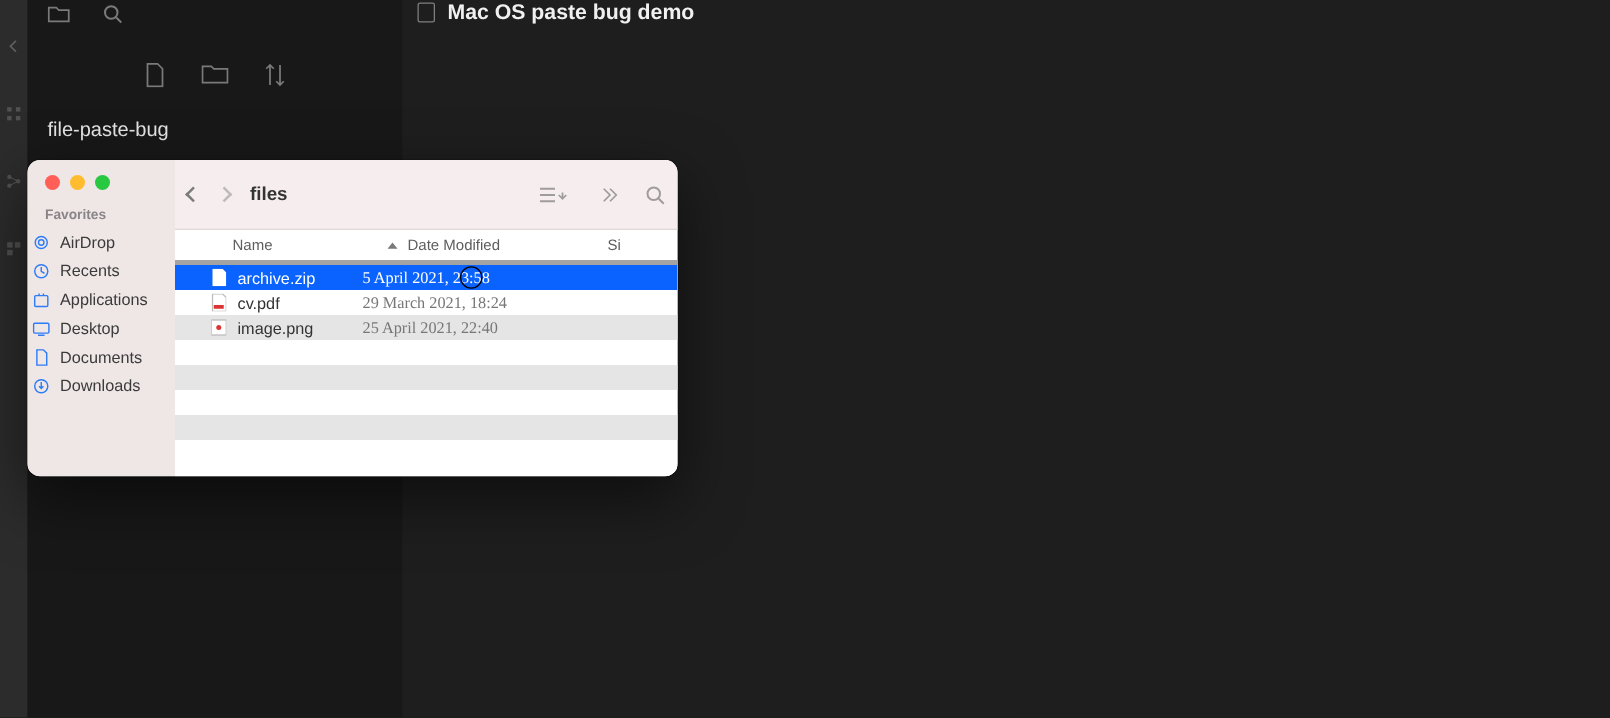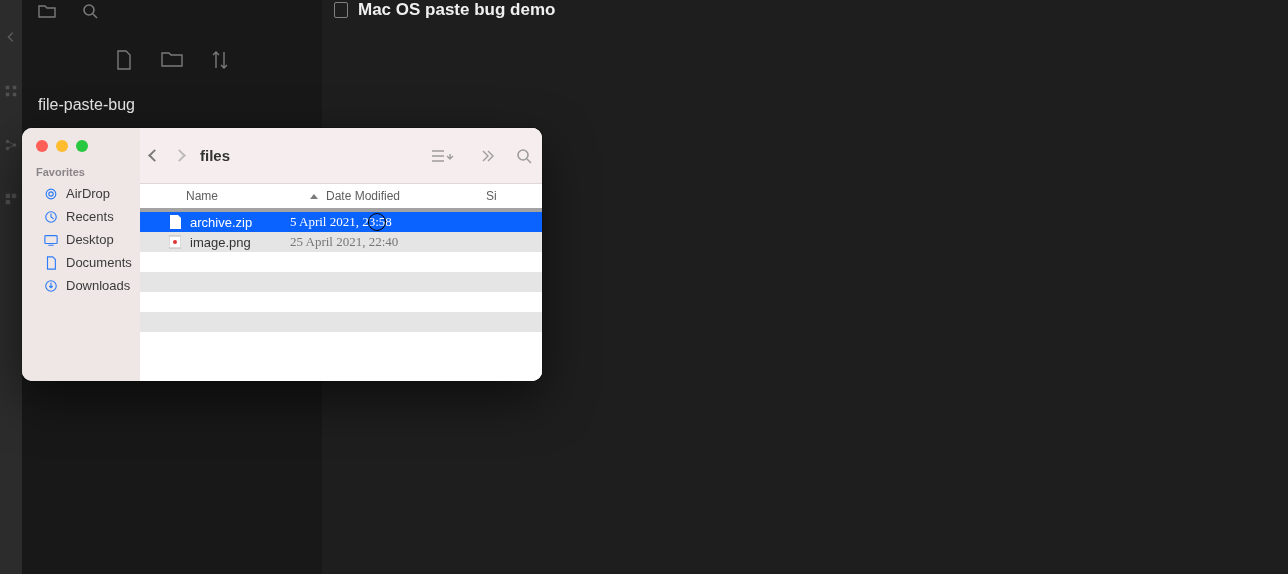--- a/index.html
+++ b/index.html
@@ -125,21 +125,21 @@
 
     .fav-label {
       font-size: 11px;
       color: #8a8588;
       font-weight: 600;
       padding: 0 14px 4px 14px;
     }
     .fav-item {
       font-size: 13px;
       color: #3b3b3b;
-      padding: 4px 22px;
+      padding: 4px 4px;
       display: flex;
       align-items: center;
       gap: 8px;
       cursor: default;
     }
     .fav-icon { width: 14px; height: 14px; flex-shrink: 0; }
 
     .finder-main {
       flex: 1;
       display: flex;
@@ -282,20 +282,27 @@
     </div>
     <div class="fav-item">
       <svg class="fav-icon" viewBox="0 0 16 16">
           <circle cx="8" cy="8" r="6" fill="none" stroke="#2e7cf6" stroke-width="1.3"></circle>
           <path d="M8 4v4l3 2" stroke="#2e7cf6" stroke-width="1.3" fill="none"></path>
         </svg>
       <span>Recents</span>
     </div>
     <div class="fav-item">
       <svg class="fav-icon" viewBox="0 0 16 16">
+          <rect x="2" y="4" width="12" height="10" rx="1" fill="none" stroke="#2e7cf6" stroke-width="1.3"></rect>
+          <path d="M6 4V2m4 2V2" stroke="#2e7cf6" stroke-width="1.3"></path>
+        </svg>
+      <span>Applications</span>
+    </div>
+    <div class="fav-item">
+      <svg class="fav-icon" viewBox="0 0 16 16">
           <rect x="1" y="3" width="14" height="9" rx="1" fill="none" stroke="#2e7cf6" stroke-width="1.3"></rect>
           <path d="M5 14h6" stroke="#2e7cf6" stroke-width="1.3"></path>
         </svg>
       <span>Desktop</span>
     </div>
     <div class="fav-item">
       <svg class="fav-icon" viewBox="0 0 16 16">
           <path d="M4 1h6l3 3v11H4z" fill="none" stroke="#2e7cf6" stroke-width="1.3"></path>
         </svg>
       <span>Documents</span>
@@ -345,20 +352,32 @@
         <div class="fcell-name">
           <span class="ficon">
               <svg width="12" height="14" viewBox="0 0 12 14">
                 <path d="M1 0h8l3 3v11H1z" fill="#fff"></path>
               </svg>
             </span>
           <span>archive.zip</span>
         </div>
         <div class="fcell-date">5 April 2021, 23:58</div>
       </div>
+      <div class="frow">
+        <div class="fcell-name">
+          <span class="ficon">
+              <svg width="12" height="14" viewBox="0 0 12 14">
+                <path d="M1 0h8l3 3v11H1z" fill="#fff" stroke="#bbb"></path>
+                <rect x="2" y="9" width="8" height="3" fill="#d33"></rect>
+              </svg>
+            </span>
+          <span>cv.pdf</span>
+        </div>
+        <div class="fcell-date">29 March 2021, 18:24</div>
+      </div>
       <div class="frow alt">
         <div class="fcell-name">
           <span class="ficon">
               <svg width="12" height="14" viewBox="0 0 12 14">
                 <rect x="0" y="1" width="12" height="12" fill="#fff" stroke="#bbb"></rect>
                 <circle cx="6" cy="7" r="2" fill="#d33"></circle>
               </svg>
             </span>
           <span>image.png</span>
         </div>

